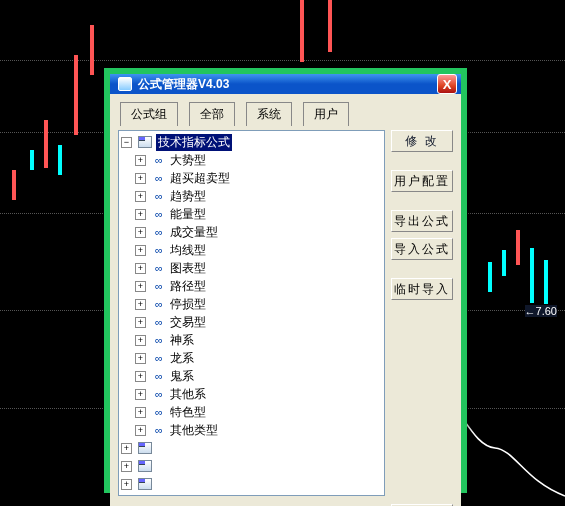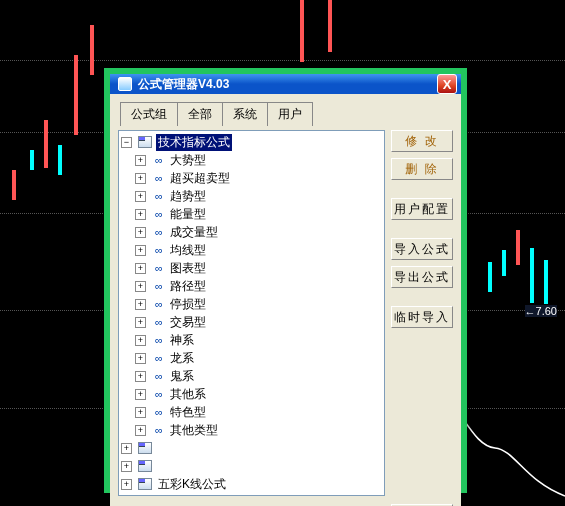--- a/index.html
+++ b/index.html
@@ -83,21 +83,21 @@
   .dialog-body {
     flex: 1;
     background: #ece9d8;
     padding: 8px;
     display: flex;
     flex-direction: column;
     gap: 4px;
   }
   .tabs {
     display: flex;
-    gap: 0;
+    gap: 12px;
     padding-left: 2px;
   }
   .tab {
     padding: 3px 10px;
     border: 1px solid #888;
     border-bottom: none;
     background: #ece9d8;
     margin-right: -1px;
     position: relative;
     cursor: pointer;
@@ -174,21 +174,21 @@
     background: #ece9d8;
     border: 1px solid #888;
     border-top-color: #fff;
     border-left-color: #fff;
     display: flex;
     align-items: center;
     justify-content: center;
     cursor: pointer;
     letter-spacing: 2px;
   }
-  .btn.disabled { color: #a16207; }
+  .btn.disabled { color: #0f172a; }
   .spacer-sm { height: 6px; }
   .footer-row {
     display: flex;
     justify-content: flex-end;
     padding-top: 4px;
   }
   .footer-row .btn { width: 62px; }
   .curve {
     position:absolute;
     right:0; bottom:0;
@@ -333,33 +333,31 @@
                 <span class="exp">+</span>
                 <span class="folder-ico"></span>
               </li>
             <li>
                 <span class="exp">+</span>
                 <span class="folder-ico"></span>
               </li>
             <li>
                 <span class="exp">+</span>
                 <span class="folder-ico"></span>
-                <span class="node-label">五彩K线公式</span>
               </li>
           </ul>
         </div>
       </div>
       <div class="btn-col">
         <div class="btn disabled">修 改</div>
-        <div class="btn disabled">删 除</div>
         <div class="spacer-sm"></div>
         <div class="btn">用户配置</div>
         <div class="spacer-sm"></div>
+        <div class="btn">导出公式</div>
         <div class="btn">导入公式</div>
-        <div class="btn">导出公式</div>
         <div class="spacer-sm"></div>
         <div class="btn">临时导入</div>
       </div>
     </div>
     <div class="footer-row">
       <div class="btn">关 闭</div>
     </div>
   </div>
 </div>
 

